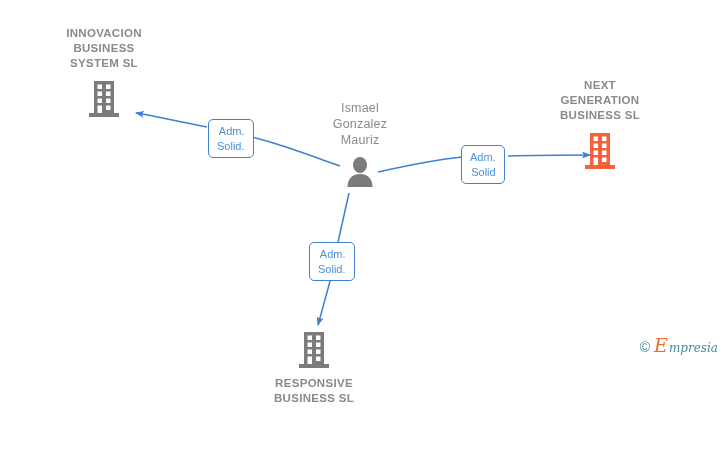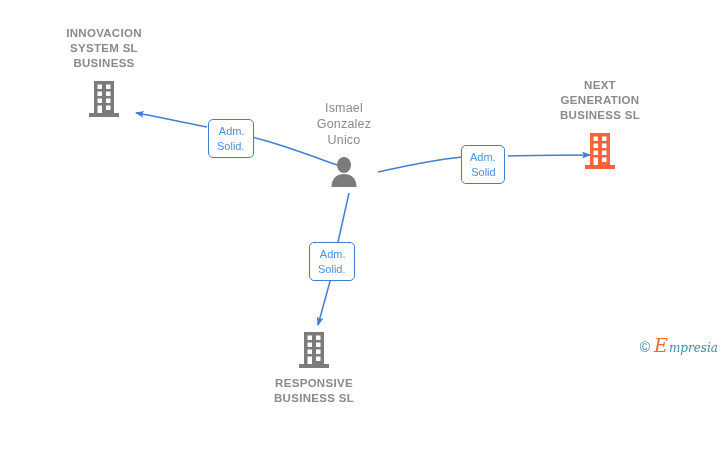--- a/index.html
+++ b/index.html
@@ -48,21 +48,21 @@
     white-space: nowrap;
   }
   .icon-wrap {
     display: block;
     line-height: 0;
   }
 
   
   #node-innovacion   { left: 24px;  top: 26px;  width: 160px; }
   #node-next         { left: 516px; top: 78px;  width: 168px; }
-  #node-person       { left: 276px; top: 100px; width: 136px; }
+  #node-person       { left: 292px; top: 100px; width: 136px; }
   #node-responsive   { left: 244px; top: 330px; width: 140px; }
 
   .icon-gap-top { margin-top: 8px; }
   .icon-gap-bot { margin-bottom: 6px; }
 
   
   .edge-label {
     position: absolute;
     box-sizing: border-box;
     border: 1.4px solid #3f7fd4;
@@ -125,22 +125,22 @@
 
     <path d="M 378,172 C 405,166 432,160 462,157" fill="none" stroke="#3f7fd4" stroke-width="1.5"></path>
     <path d="M 508,156 C 540,155 570,155 590,155" fill="none" stroke="#3f7fd4" stroke-width="1.5" marker-end="url(#arrowhead)"></path>
 
     <path d="M 349,193 L 338,242" fill="none" stroke="#3f7fd4" stroke-width="1.5"></path>
     <path d="M 332,274 L 318,325" fill="none" stroke="#3f7fd4" stroke-width="1.5" marker-end="url(#arrowhead)"></path>
   </svg>
 
   <div class="node" id="node-innovacion">
     <div class="node-label">INNOVACION</div>
+    <div class="node-label">BUSINESS</div>
     <div class="node-label">SYSTEM  SL</div>
-    <div class="node-label">BUSINESS</div>
     <span class="icon-wrap icon-gap-top">
       <svg width="36" height="40" viewBox="0 0 36 40" xmlns="http://www.w3.org/2000/svg">
         <rect x="8" y="2" width="20" height="32" fill="#7b7b7b"></rect>
         <rect x="3" y="34" width="30" height="4" fill="#7b7b7b"></rect>
         <rect x="11.5" y="5.5" width="4.5" height="4.5" fill="#ffffff"></rect>
         <rect x="20" y="5.5" width="4.5" height="4.5" fill="#ffffff"></rect>
         <rect x="11.5" y="12.5" width="4.5" height="4.5" fill="#ffffff"></rect>
         <rect x="20" y="12.5" width="4.5" height="4.5" fill="#ffffff"></rect>
         <rect x="11.5" y="19.5" width="4.5" height="4.5" fill="#ffffff"></rect>
         <rect x="20" y="19.5" width="4.5" height="4.5" fill="#ffffff"></rect>
@@ -166,21 +166,21 @@
         <rect x="20" y="19.5" width="4.5" height="4.5" fill="#ffffff"></rect>
         <rect x="11.5" y="26.5" width="4.5" height="7.5" fill="#ffffff"></rect>
         <rect x="20" y="26.5" width="4.5" height="4.5" fill="#ffffff"></rect>
       </svg>
     </span>
   </div>
 
   <div class="node" id="node-person">
     <div class="person-label">Ismael</div>
     <div class="person-label">Gonzalez</div>
-    <div class="person-label">Unico</div>
+    <div class="person-label">Mauriz</div>
     <span class="icon-wrap icon-gap-top">
       <svg width="32" height="32" viewBox="0 0 32 32" xmlns="http://www.w3.org/2000/svg">
         <ellipse cx="16" cy="9" rx="7" ry="8" fill="#7b7b7b"></ellipse>
         <path d="M3.5,31 C3.5,22 9,18 16,18 C23,18 28.5,22 28.5,31 Z" fill="#7b7b7b"></path>
       </svg>
     </span>
   </div>
 
   <div class="node" id="node-responsive">
     <span class="icon-wrap icon-gap-bot">

